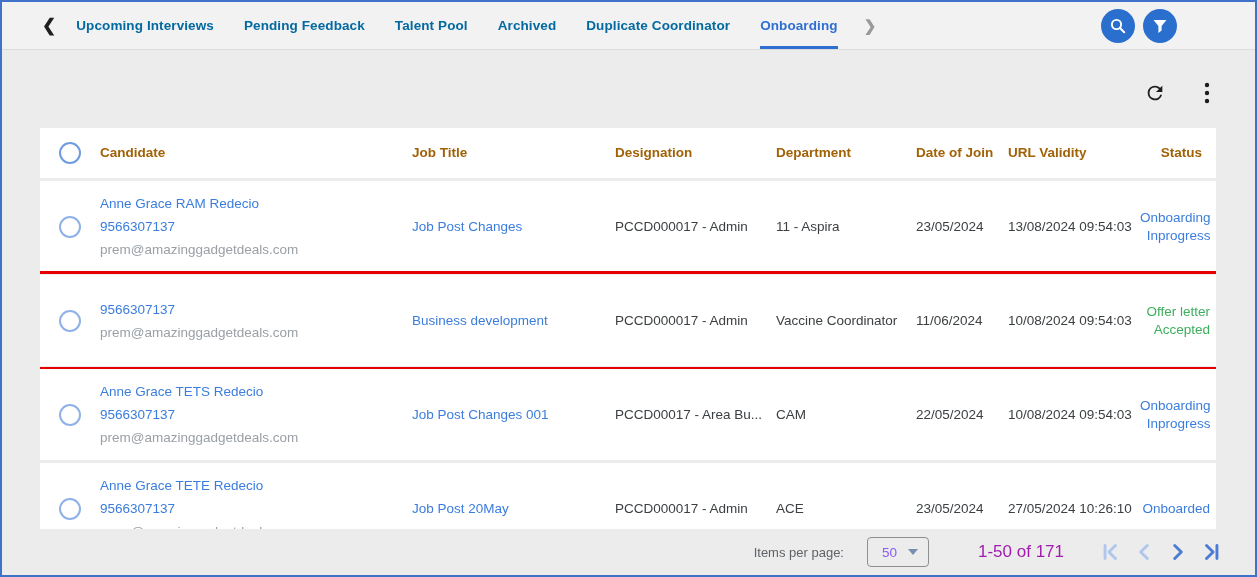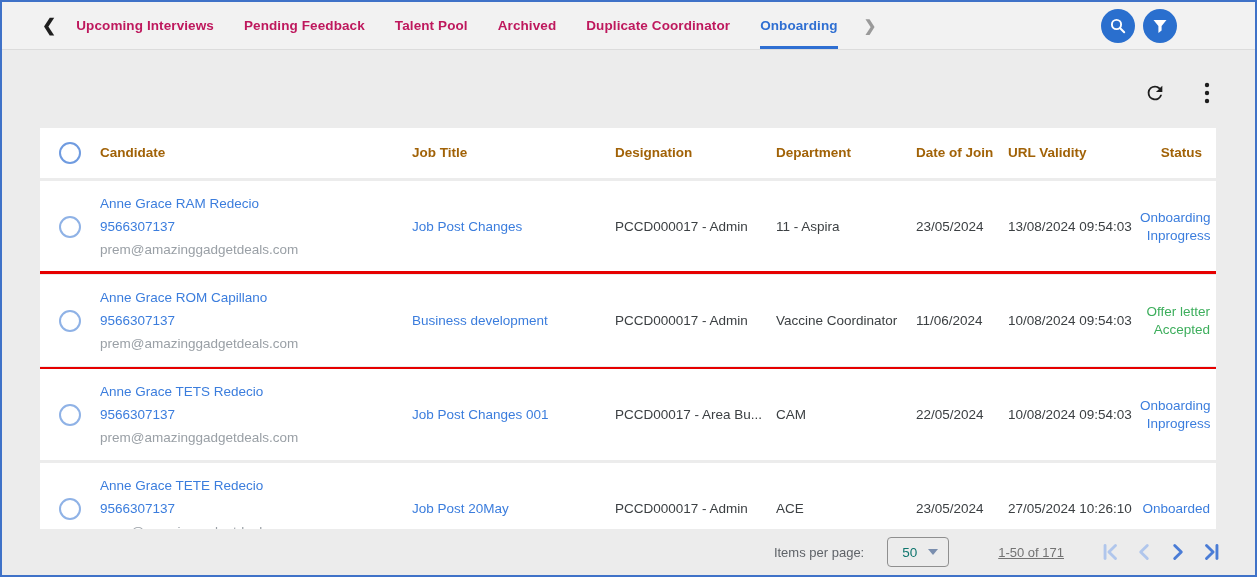--- a/index.html
+++ b/index.html
@@ -14,21 +14,21 @@
     height:47px;flex:0 0 47px;background:#f2f2f2;
     border-bottom:1px solid #dcdcdc;
     display:flex;align-items:stretch;position:relative;
   }
   .back-chevron{
     align-self:center;margin-left:40px;font-size:17px;font-weight:700;color:#1f1f1f;
     cursor:pointer;line-height:1;
   }
   .tabs{display:flex;gap:30px;margin-left:20px;align-items:stretch;}
   .tab{
-    display:flex;align-items:center;font-size:13.5px;font-weight:700;color:#be185d;
+    display:flex;align-items:center;font-size:13.5px;font-weight:700;color:#0369a1;
     border-bottom:3px solid transparent;padding-top:3px;box-sizing:border-box;cursor:pointer;
     letter-spacing:.1px;
   }
   .tab.active{color:#2f6fd2;border-bottom-color:#2f6fd2;}
   .tabs-right-chevron{
     align-self:center;margin-left:26px;font-size:15px;font-weight:700;color:#9a9a9a;cursor:pointer;
   }
   .topbar-actions{margin-left:auto;margin-right:78px;align-self:center;display:flex;gap:8px;}
   .circle-btn{
     width:34px;height:34px;border-radius:50%;background:#2a6fce;border:none;
@@ -74,24 +74,24 @@
   
   .paginator{
     flex:1 1 auto;display:flex;align-items:center;justify-content:flex-end;
     padding-right:32px;gap:9px;
   }
   .pg-label{font-size:13px;color:#5f6368;margin-right:14px;}
   .pg-select{
     width:62px;height:30px;border:1px solid #8f8f8f;border-radius:4px;background:transparent;
     display:flex;align-items:center;cursor:pointer;box-sizing:border-box;padding:0 10px 0 14px;
   }
-  .pg-select .val{font-size:13.5px;color:#0f766e;}
+  .pg-select .val{font-size:13.5px;color:#8b5cf6;}
   .caret{margin-left:auto;width:0;height:0;border-left:5px solid transparent;
     border-right:5px solid transparent;border-top:6px solid #7a8eae;}
-  .pg-range{font-size:13px;color:#737373;margin:0 26px 0 40px;text-decoration:underline;}
+  .pg-range{font-size:17px;color:#a21caf;margin:0 26px 0 40px;}
   .pg-nav{display:flex;align-items:center;gap:12px;}
   .pg-btn{background:none;border:none;padding:0;cursor:pointer;display:flex;}
   .pg-btn svg{stroke:#4a7cd6;}
   .pg-btn.disabled svg{stroke:#b0c6ec;}
 </style>
 </head>
 <body>
 
 <div class="app">
 
@@ -174,21 +174,20 @@
       <div class="cell url-cell">13/08/2024 09:54:03</div>
       <div class="status-cell" style="color: rgb(59, 125, 221);">Onboarding Inprogress</div>
     </div>
 
     <div class="trow tbodyrow">
       <div class="highlight-box"></div>
       <div class="radio-cell">
           <button class="radio"></button>
         </div>
       <div class="cell candidate-cell">
-        <div class="link-blue">Anne Grace ROM Capillano</div>
         <div class="link-blue">9566307137</div>
         <div class="email">prem@amazinggadgetdeals.com</div>
       </div>
       <div class="cell link-blue">Business development</div>
       <div class="cell">PCCD000017 - Admin</div>
       <div class="cell">Vaccine Coordinator</div>
       <div class="cell date-cell">11/06/2024</div>
       <div class="cell url-cell">10/08/2024 09:54:03</div>
       <div class="status-cell" style="color: rgb(61, 174, 92);">Offer letter Accepted</div>
     </div>

